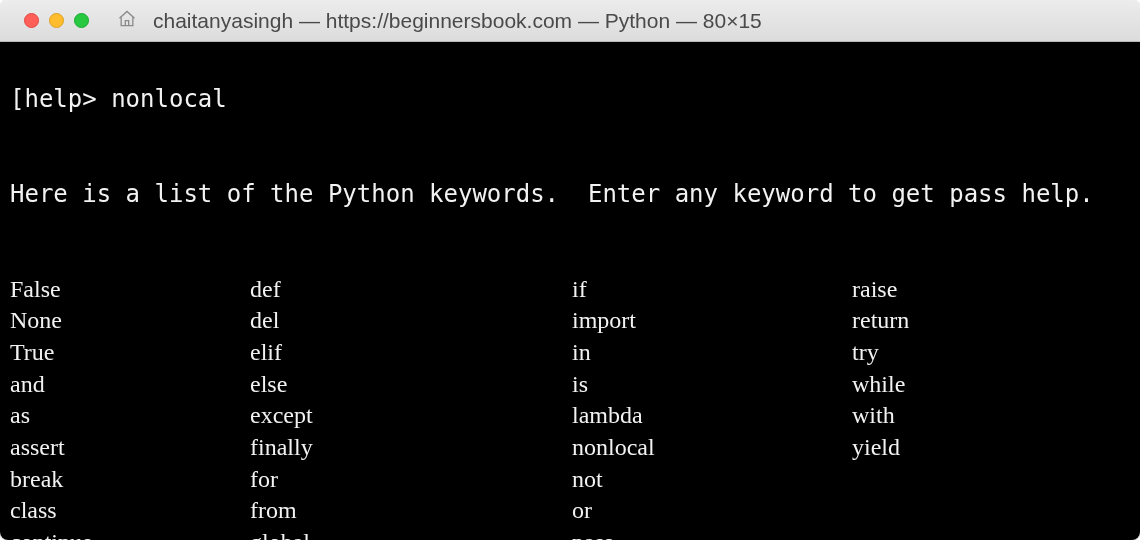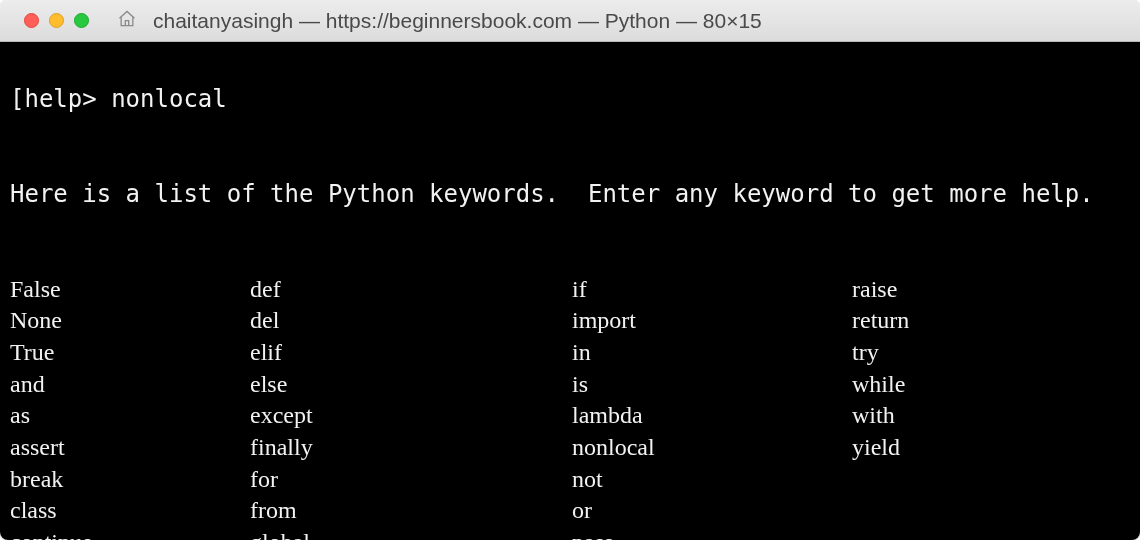--- a/index.html
+++ b/index.html
@@ -91,19 +91,19 @@
         <path d="M5 10 V20 H19 V10"></path>
         <path d="M10 20 V14 H14 V20"></path>
       </svg>
     </span>
     <span class="title">chaitanyasingh — https://beginnersbook.com — Python — 80×15</span>
   </div>
 
   <div class="terminal">
 <span class="line"><span>[</span><span>help&gt; </span><span>nonlocal</span></span>
 <span class="line"></span>
-<span class="line">Here is a list of the Python keywords.  Enter any keyword to get more help.</span>
+<span class="line">Here is a list of the Python keywords.  Enter any keyword to get pass help.</span>
 <span class="line"></span>
 <div class="kw-grid"><span class="kw-cell">False</span><span class="kw-cell">def</span><span class="kw-cell">if</span><span class="kw-cell">raise</span><span class="kw-cell">None</span><span class="kw-cell">del</span><span class="kw-cell">import</span><span class="kw-cell">return</span><span class="kw-cell">True</span><span class="kw-cell">elif</span><span class="kw-cell">in</span><span class="kw-cell">try</span><span class="kw-cell">and</span><span class="kw-cell">else</span><span class="kw-cell">is</span><span class="kw-cell">while</span><span class="kw-cell">as</span><span class="kw-cell">except</span><span class="kw-cell">lambda</span><span class="kw-cell">with</span><span class="kw-cell">assert</span><span class="kw-cell">finally</span><span class="kw-cell">nonlocal</span><span class="kw-cell">yield</span><span class="kw-cell">break</span><span class="kw-cell">for</span><span class="kw-cell">not</span><span class="kw-cell"></span><span class="kw-cell">class</span><span class="kw-cell">from</span><span class="kw-cell">or</span><span class="kw-cell"></span><span class="kw-cell">continue</span><span class="kw-cell">global</span><span class="kw-cell">pass</span><span class="kw-cell"></span></div>
 <span class="line"></span>
 
   </div>
 </div>
 
 </body></html>

